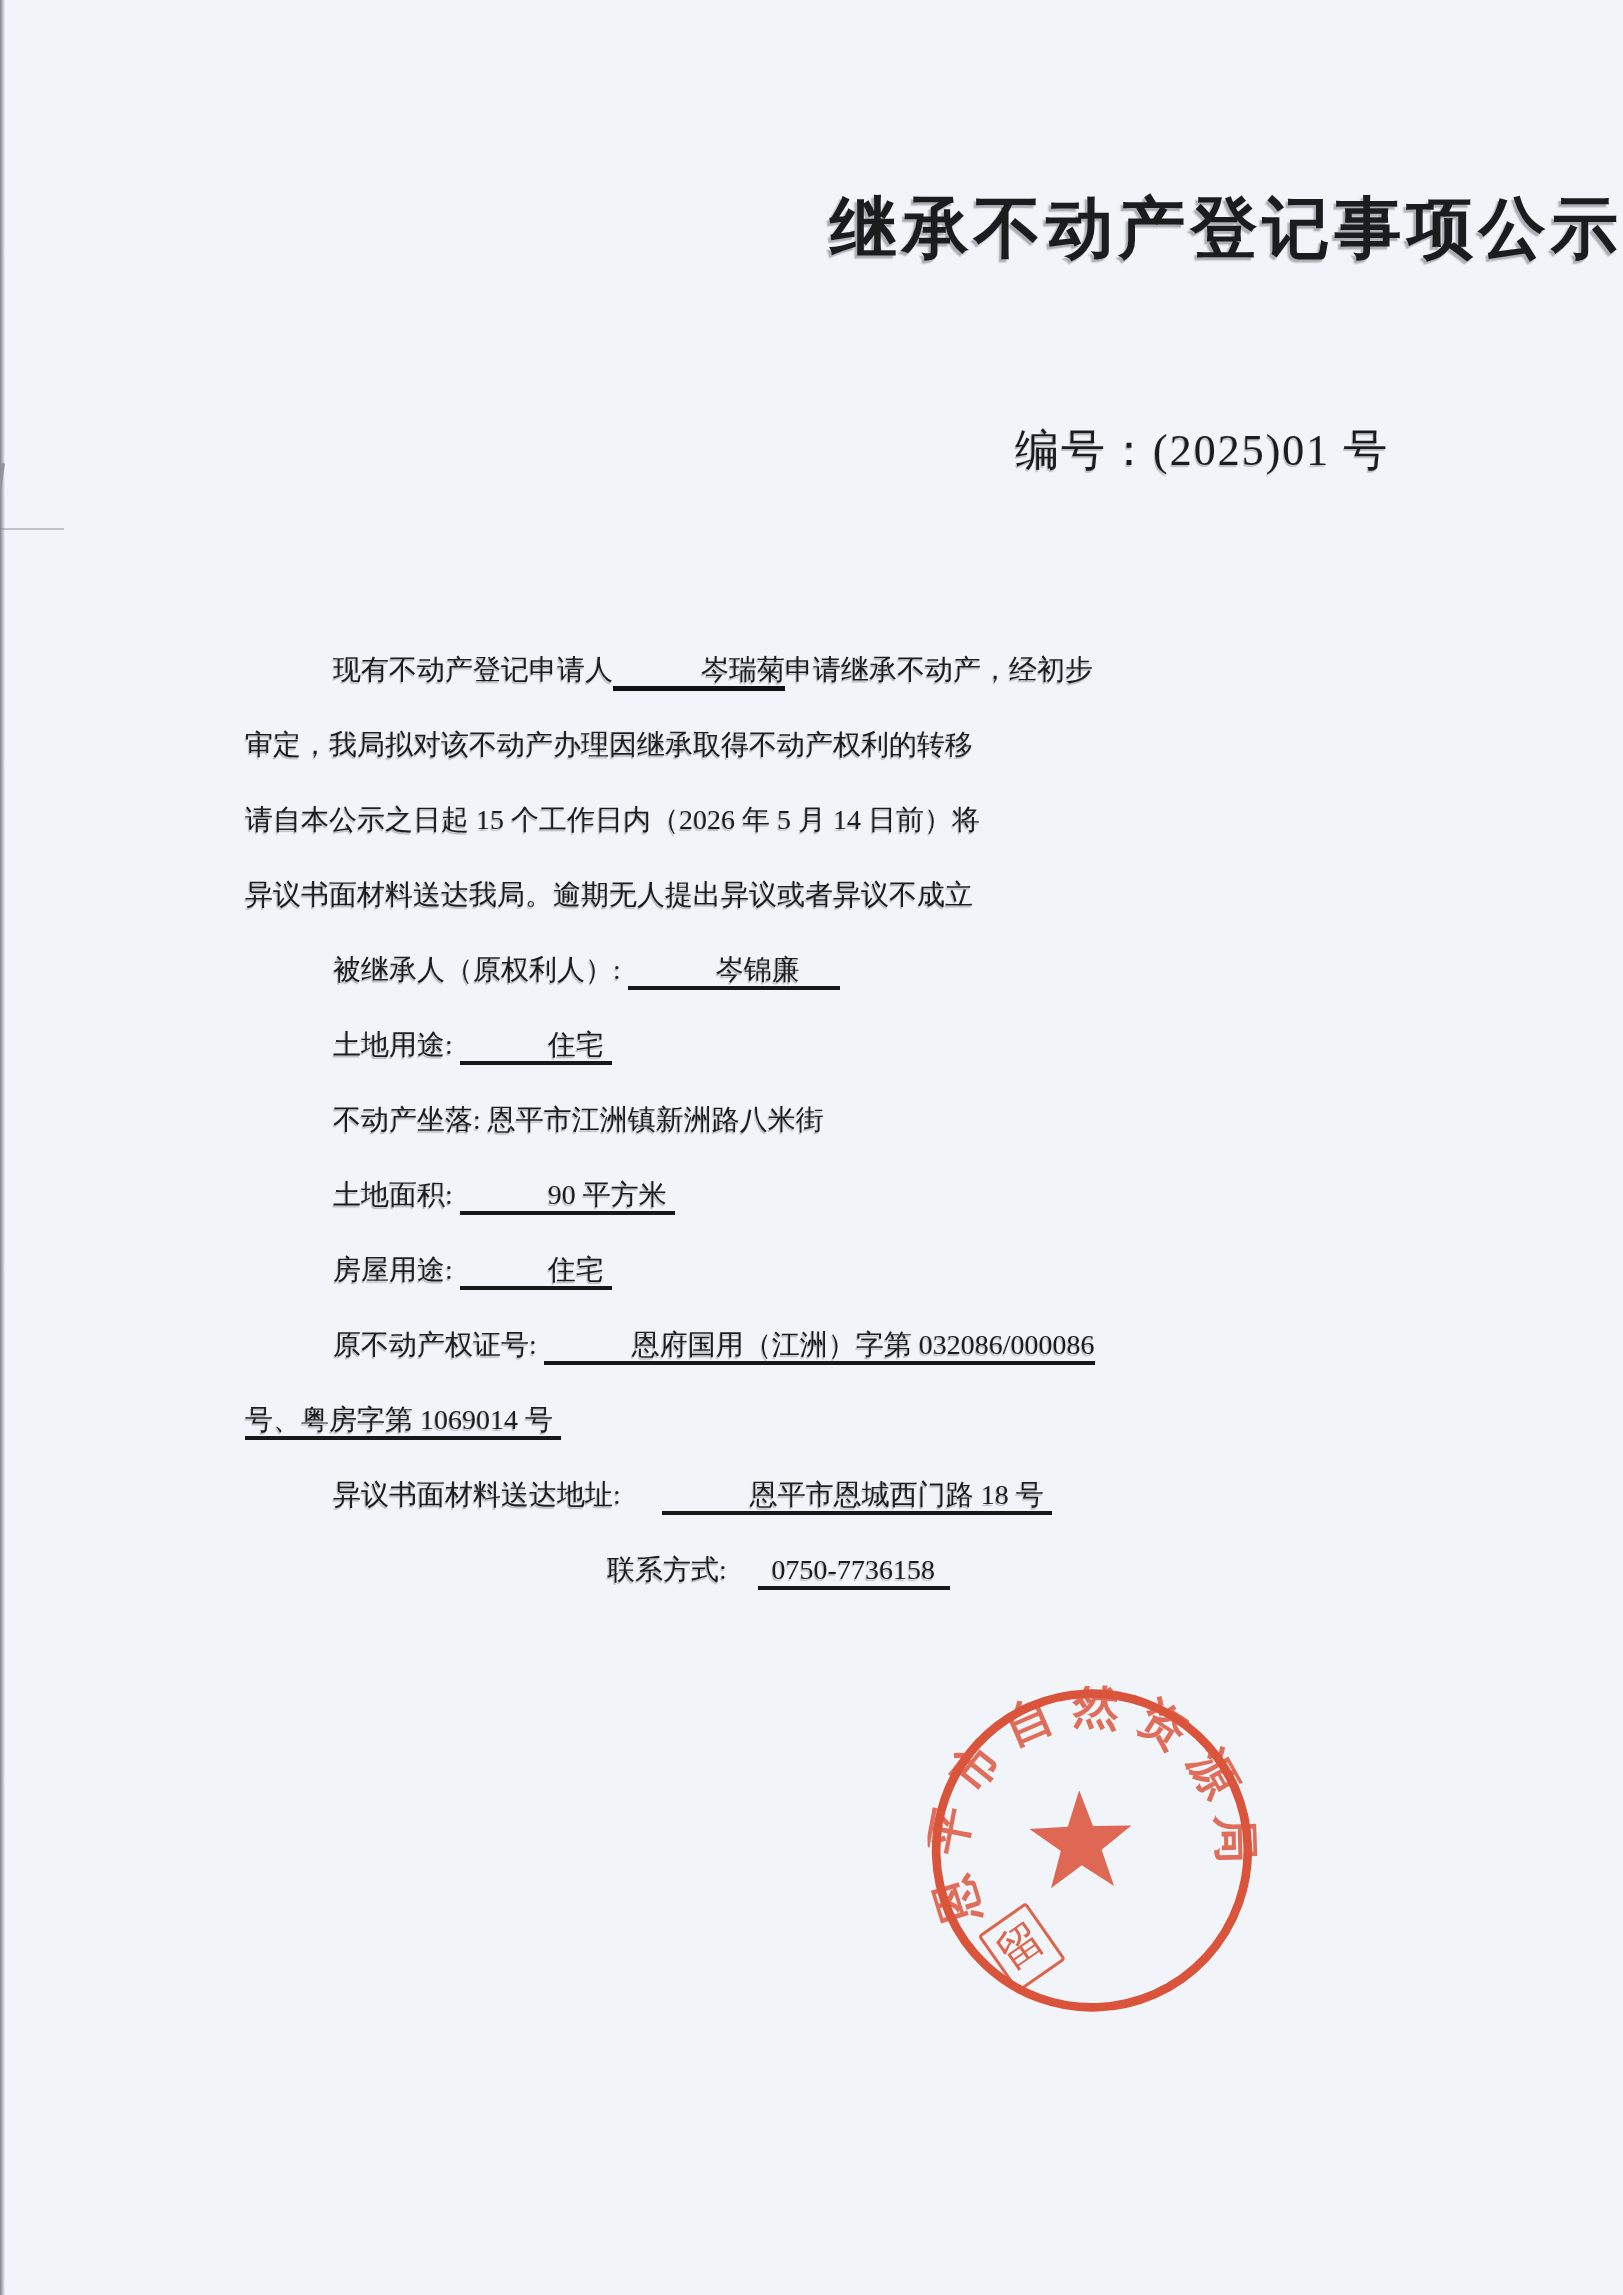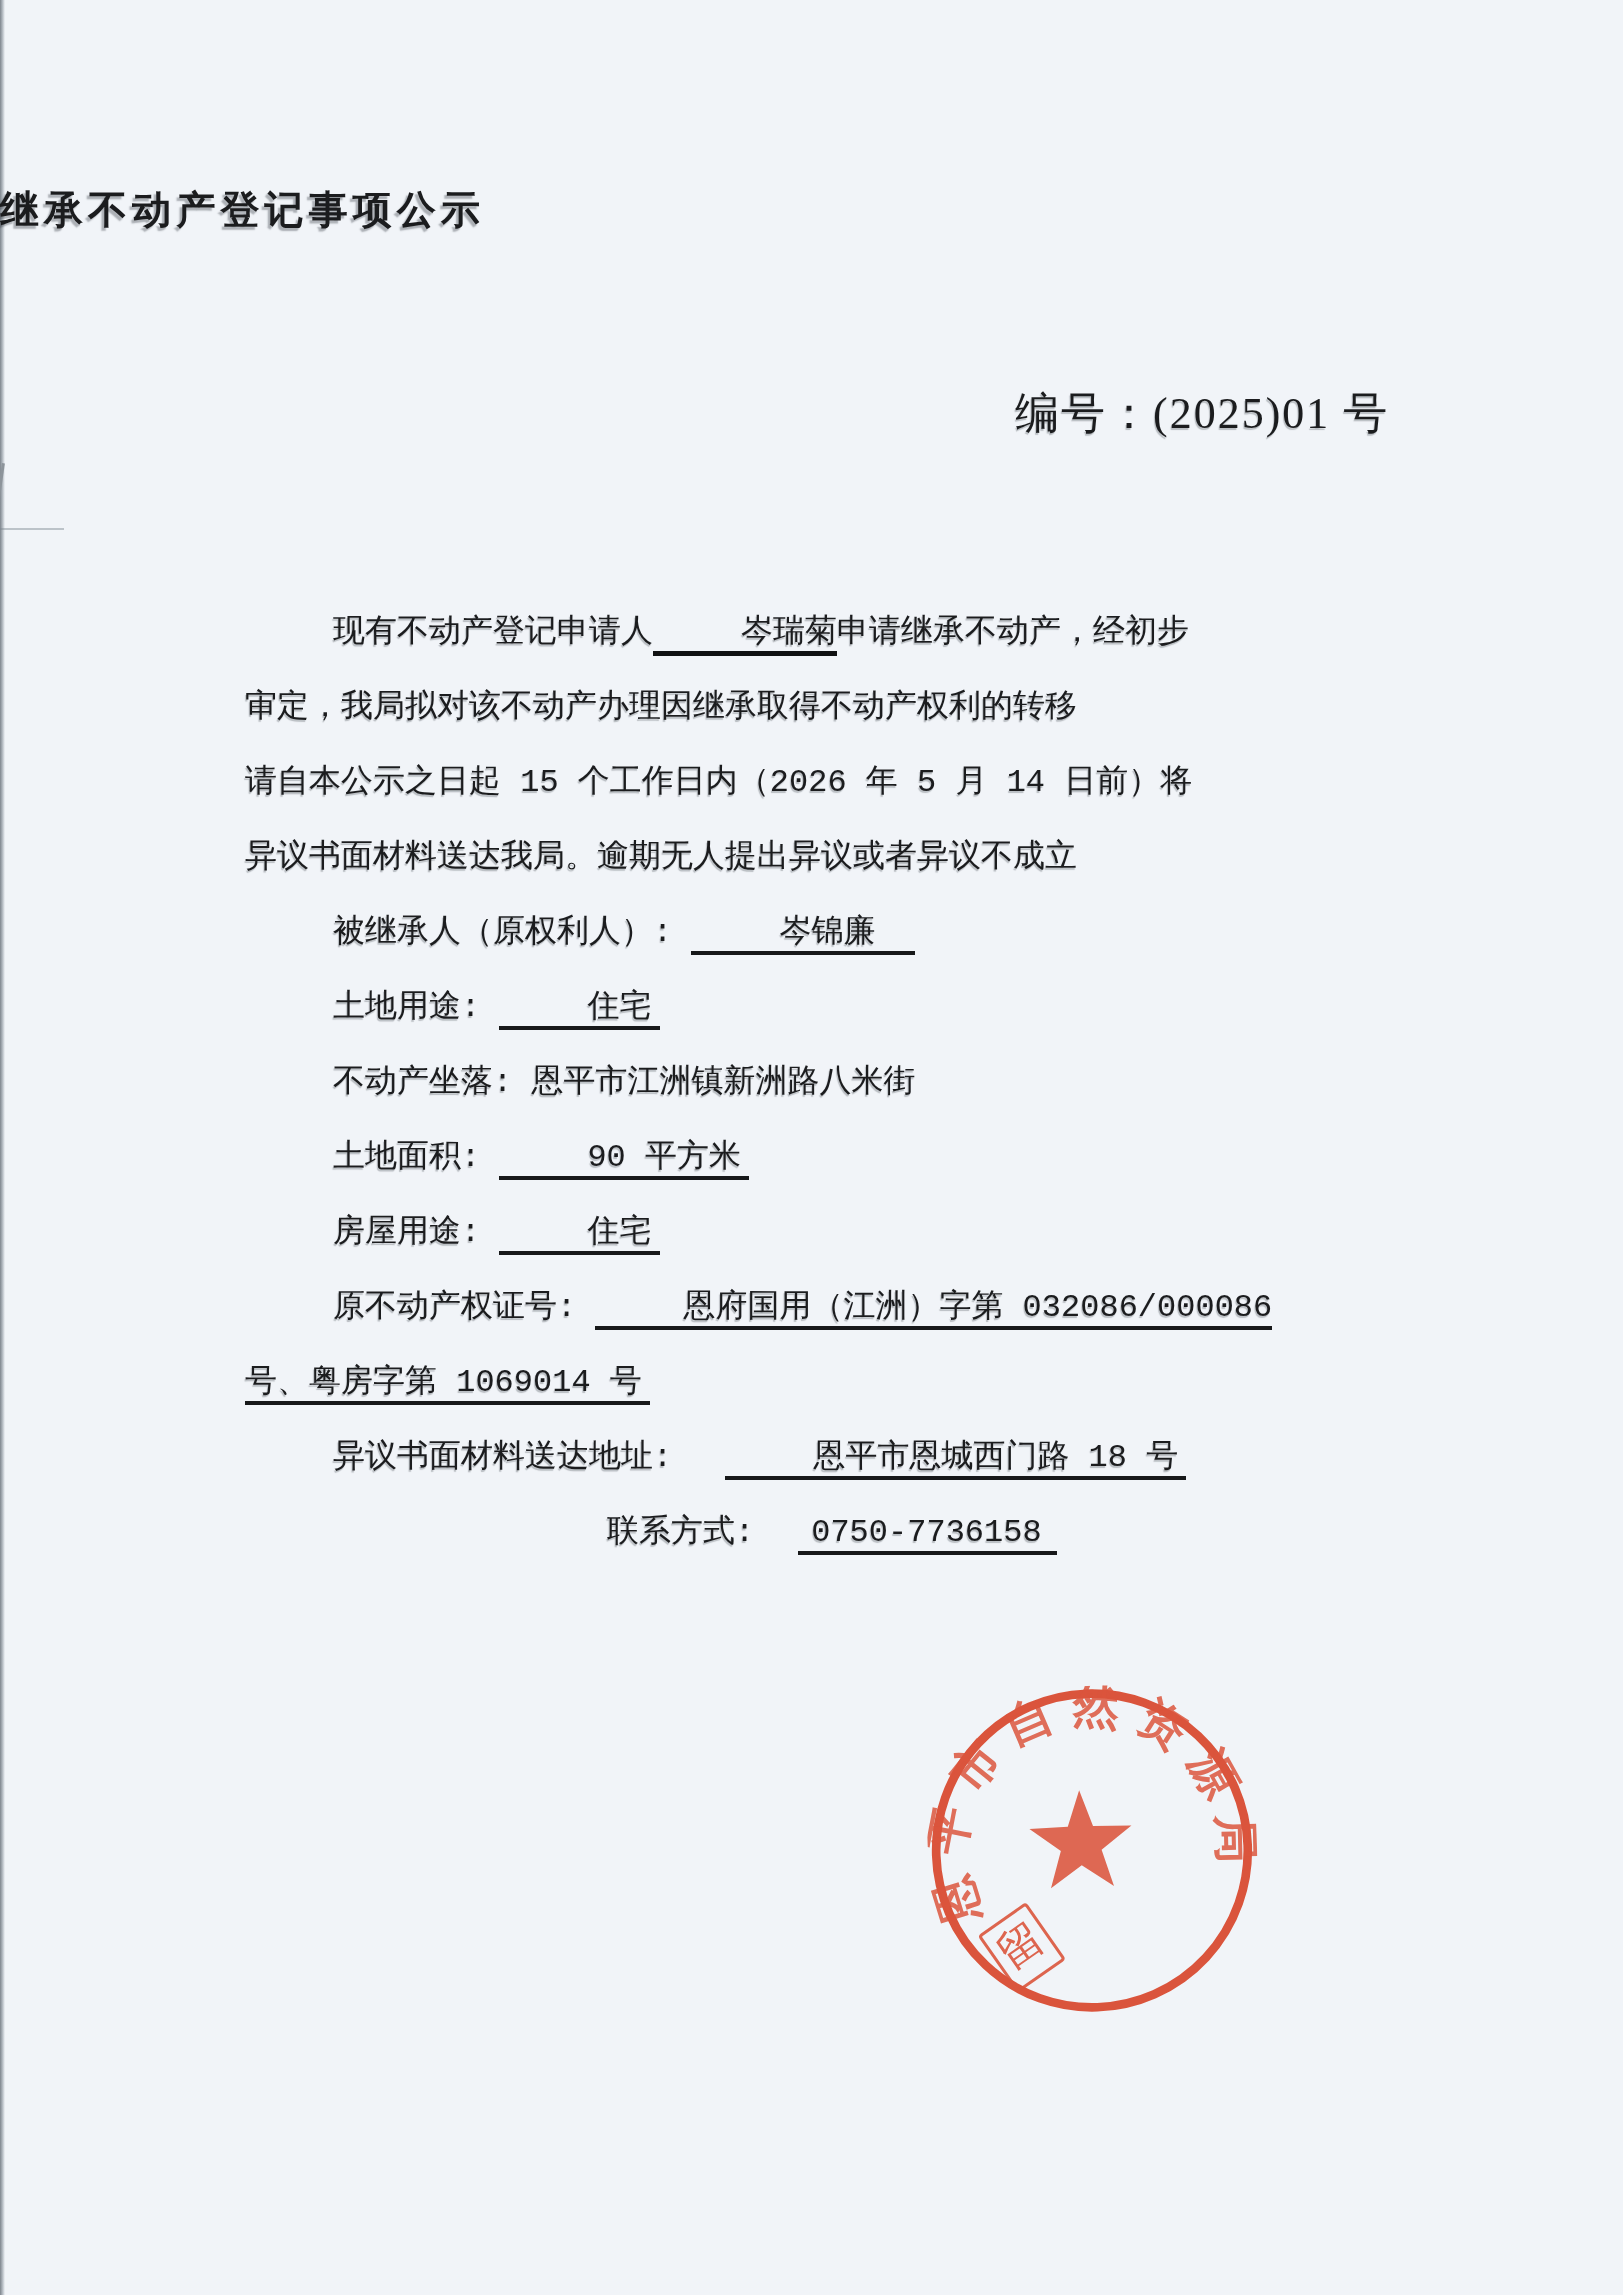--- a/index.html
+++ b/index.html
@@ -20,31 +20,31 @@
     position:absolute;left:-2px;top:463px;width:3.1px;height:56px;
     background:#8d949b;transform:rotate(8deg);
   }
   .scan-line{
     position:absolute;left:0;top:528px;width:64px;height:1.5px;
     background:rgba(125,135,145,.45);
   }
   .ink{ text-shadow:-1px 1.5px 1px rgba(40,45,55,.28); }
   .title{
     position:absolute;top:183px;left:0;width:1623px;
-    margin:0;text-align:left;
-    font-size:39px;font-weight:700;letter-spacing:5.1px;
+    margin:0;text-align:right;
+    font-size:67px;font-weight:700;letter-spacing:5.1px;
     text-shadow:-2.6px 3.1px 1.5px rgba(40,45,55,.35);
   }
   .doc-no{
     position:absolute;top:330px;left:1015px;
     font-size:44px;letter-spacing:2px;
   }
   .body-text{
     position:absolute;top:482px;left:245px;width:1143px;
-    font-size:32px;line-height:75px;font-family:Liberation Mono, monospace;
+    font-size:28px;line-height:75px;
   }
   .body-text p{margin:0;white-space:nowrap;}
   .indent{text-indent:88px;}
   .u{
     display:inline-block;
     border-bottom:4.6px solid #17181a;
     padding-bottom:1.5px;line-height:1.05;
   }
   .u-name{border-bottom:5.6px solid #101113;}
   .ext-r{padding-right:40px;}

